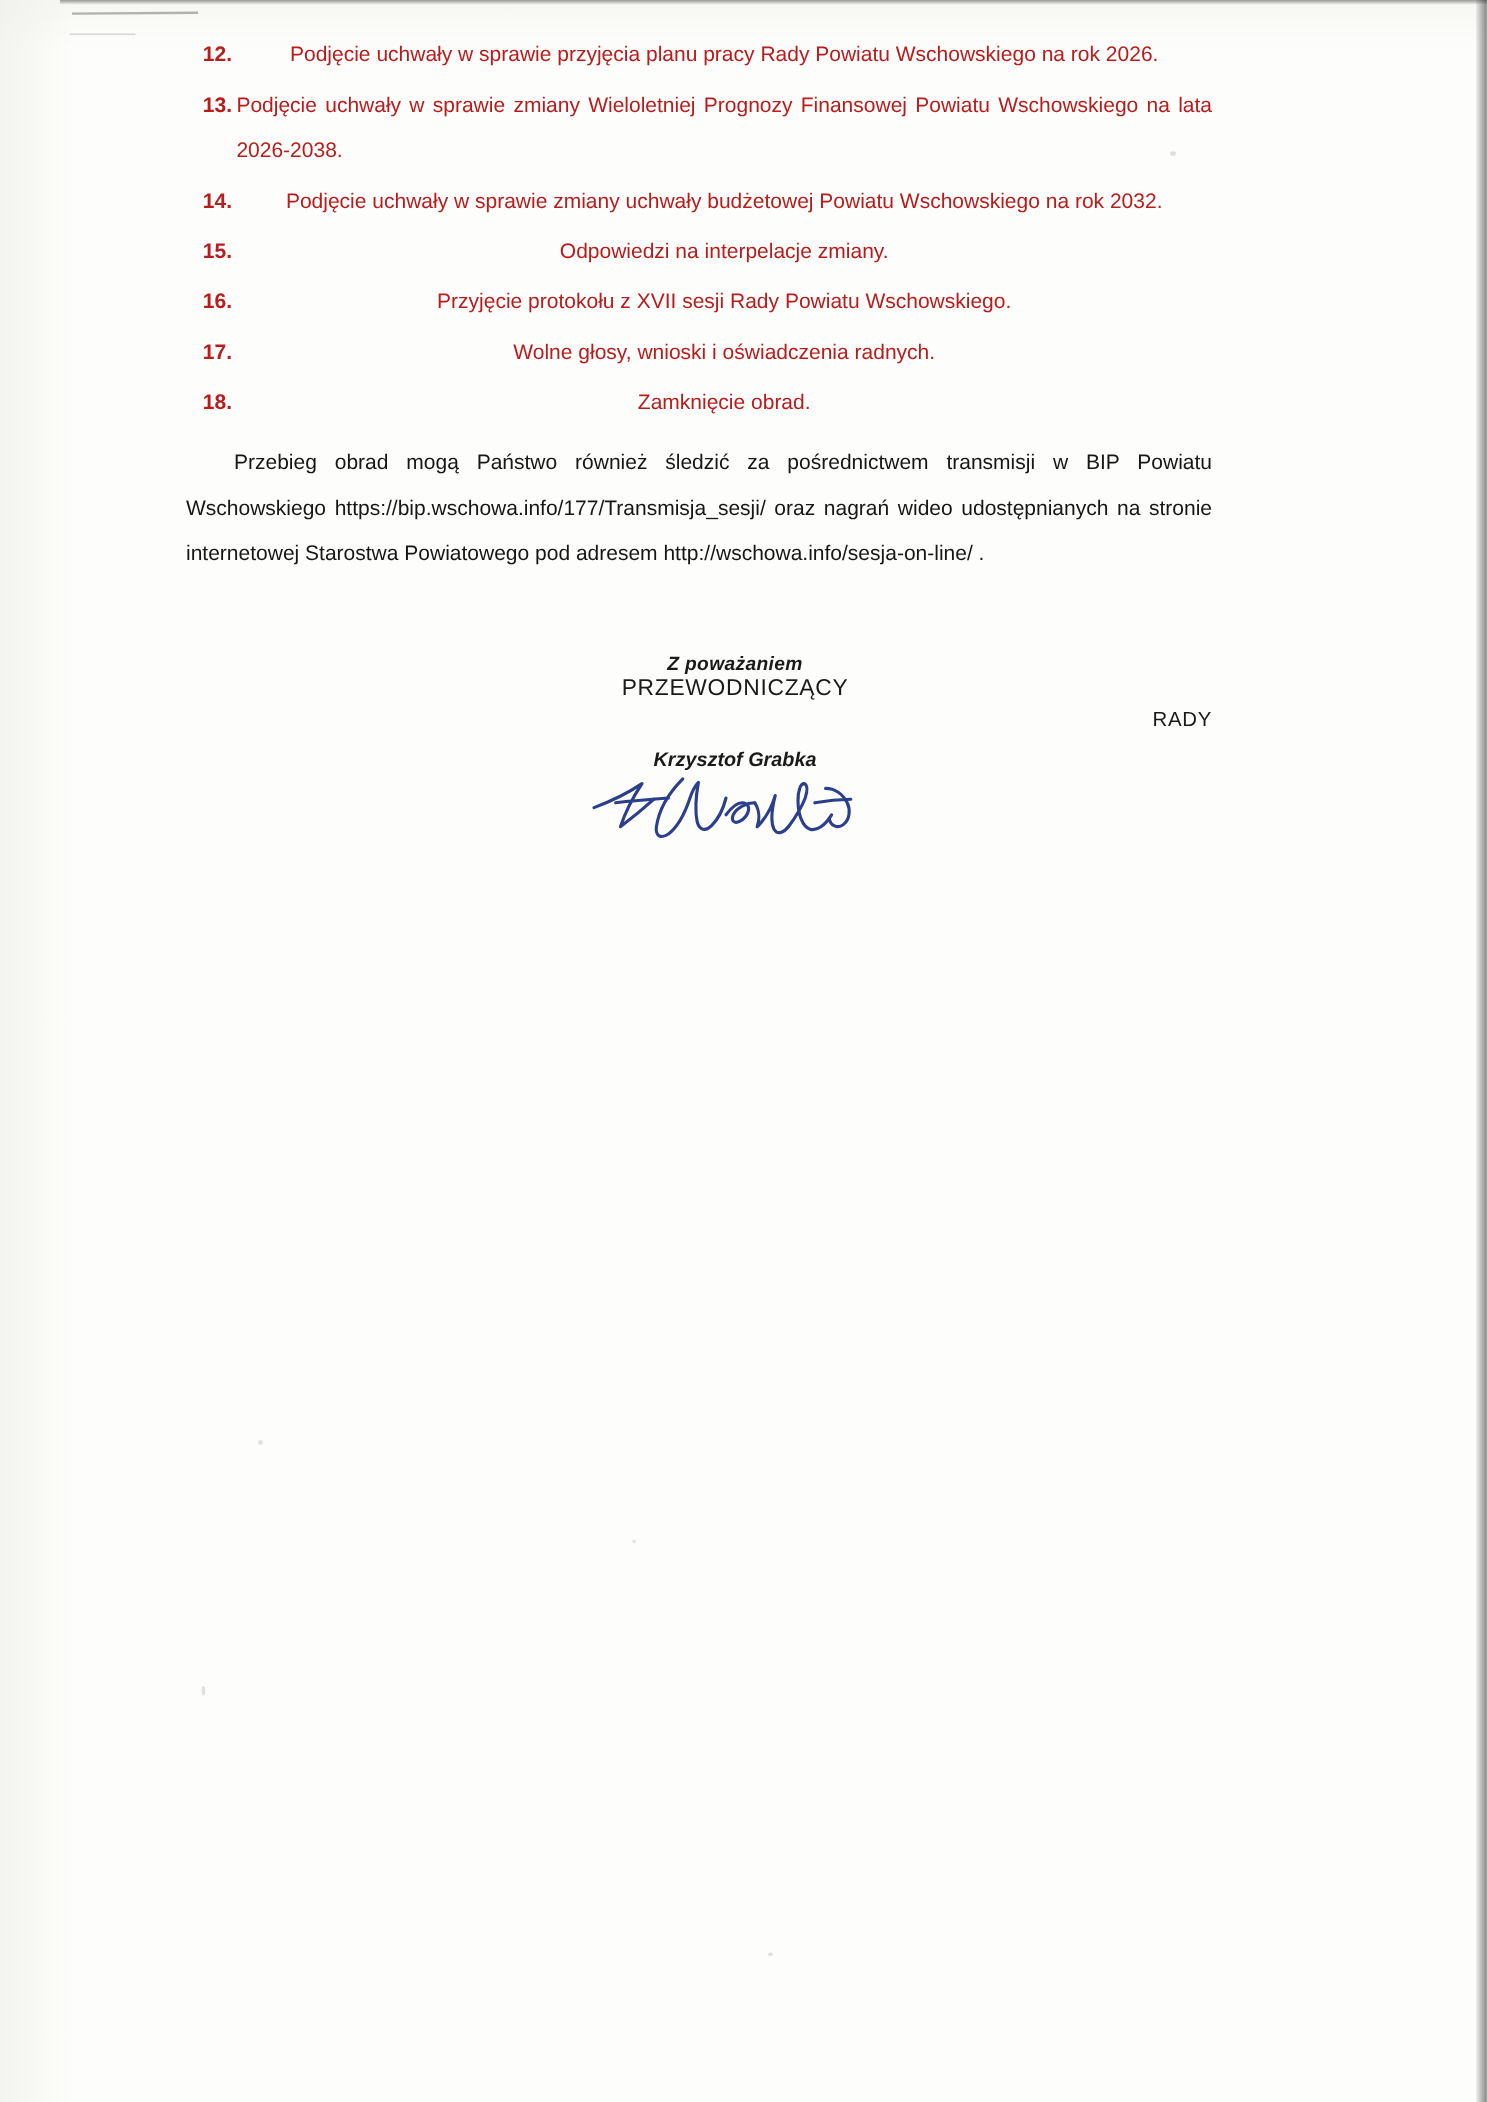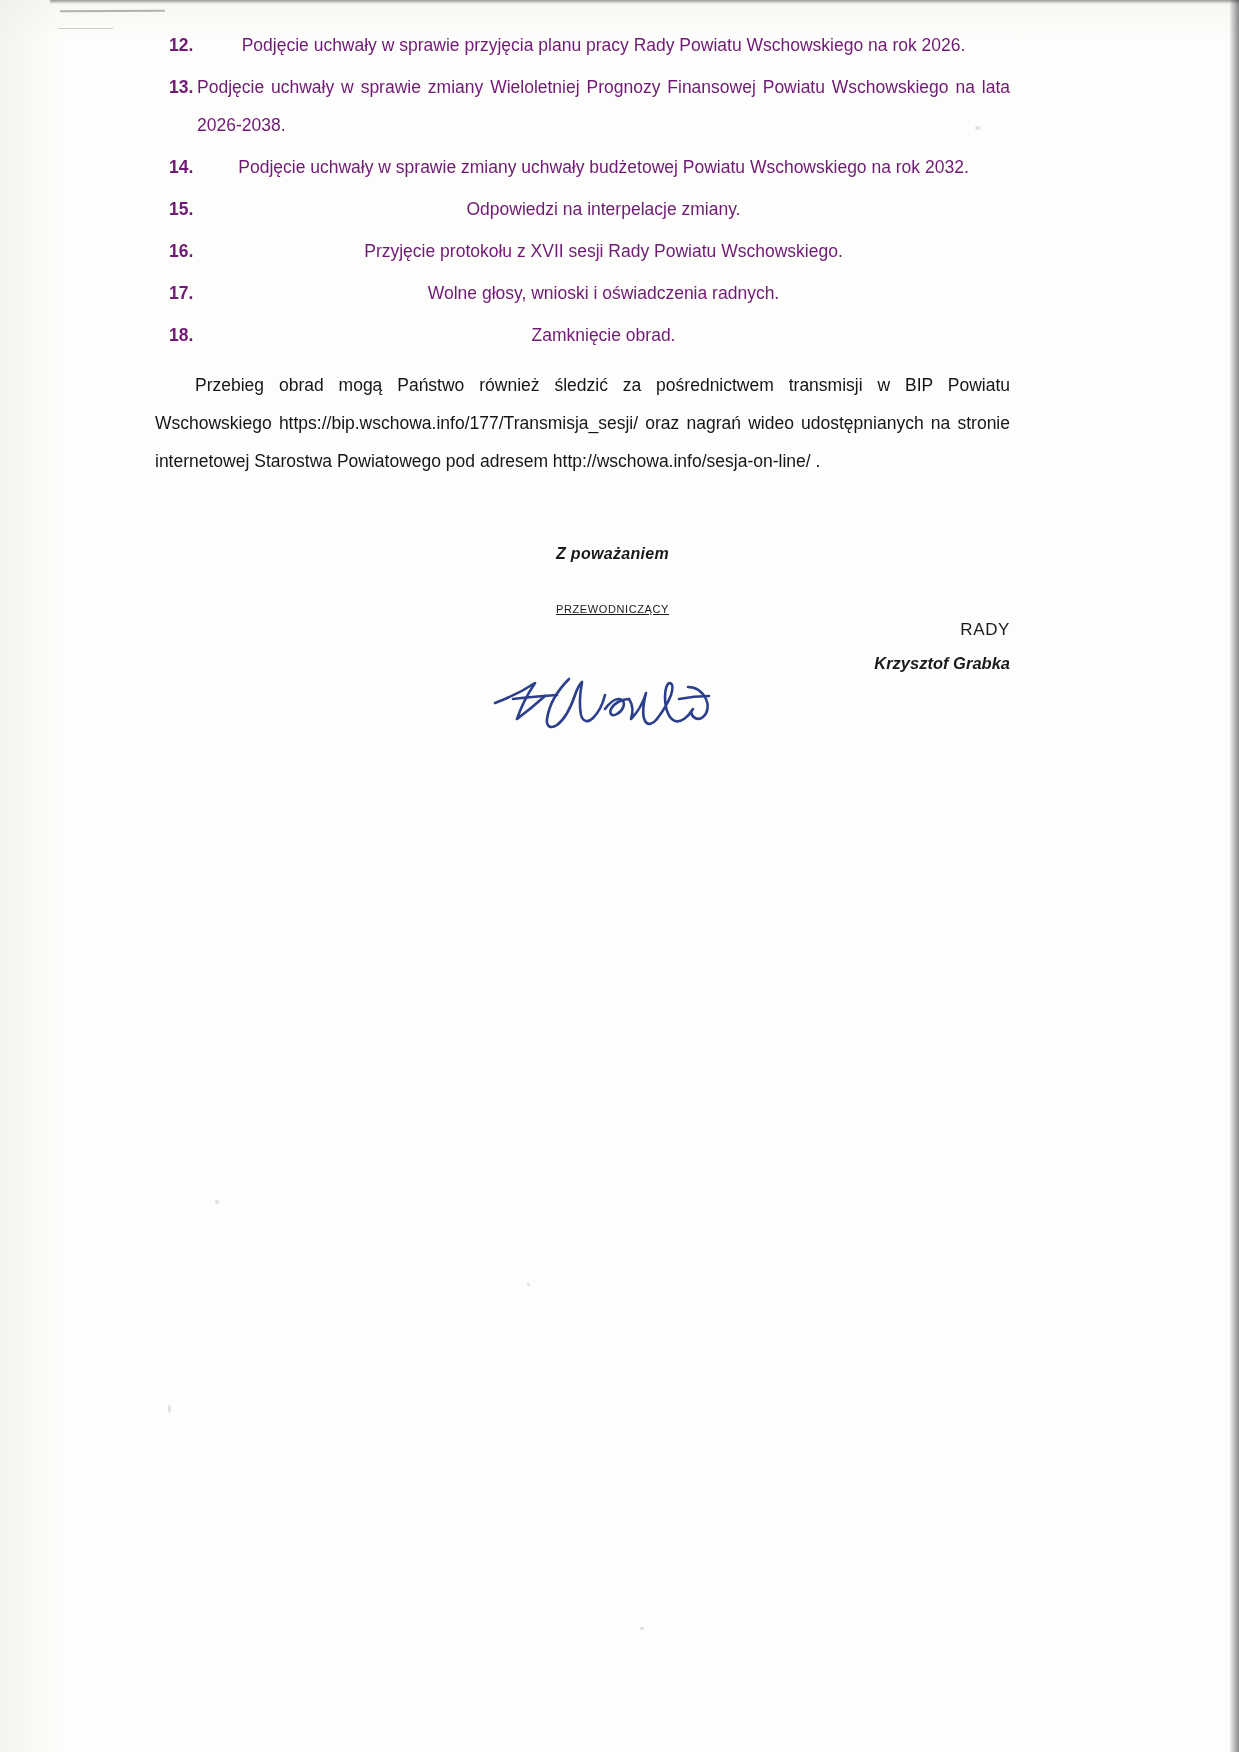--- a/index.html
+++ b/index.html
@@ -77,21 +77,21 @@
     list-style: none;
     margin: 0;
     padding: 0;
   }
   ol.agenda li {
     position: relative;
     font-size: 17.5px;
     line-height: 38px;
     padding-left: 42px;
     margin-bottom: 4px;
-    color: #701a75;
+    color: #b91c1c;
   }
   ol.agenda li .num {
     position: absolute;
     left: 14px;
     top: 0;
     font-weight: bold;
     font-size: 17.5px;
   }
   ol.agenda li .txt {
     display: block;
@@ -118,40 +118,37 @@
     text-align: center;
   }
   .sig-regards {
     font-size: 16px;
     font-weight: bold;
     font-style: italic;
     letter-spacing: 0.3px;
     margin-left: 60px;
   }
   .sig-title {
-    margin-top: 40px;
-    font-size: 11px;
+    font-size: 19px;
     letter-spacing: 0.6px;
     margin-left: 60px;
-    text-decoration: underline;
   }
   .sig-title2 {
     margin-top: 5px;
     font-size: 17px;
     letter-spacing: 0.6px;
     margin-left: 60px;
     text-align: right;
   }
   .sig-name {
     margin-top: 14px;
     font-size: 16.5px;
     font-weight: bold;
     font-style: italic;
     margin-left: 60px;
-    text-align: right;
   }
   .sig-svg {
     margin-top: -4px;
     margin-left: 60px;
   }
 
   
   .speck {
     position: absolute;
     background: rgba(150,150,150,0.28);

